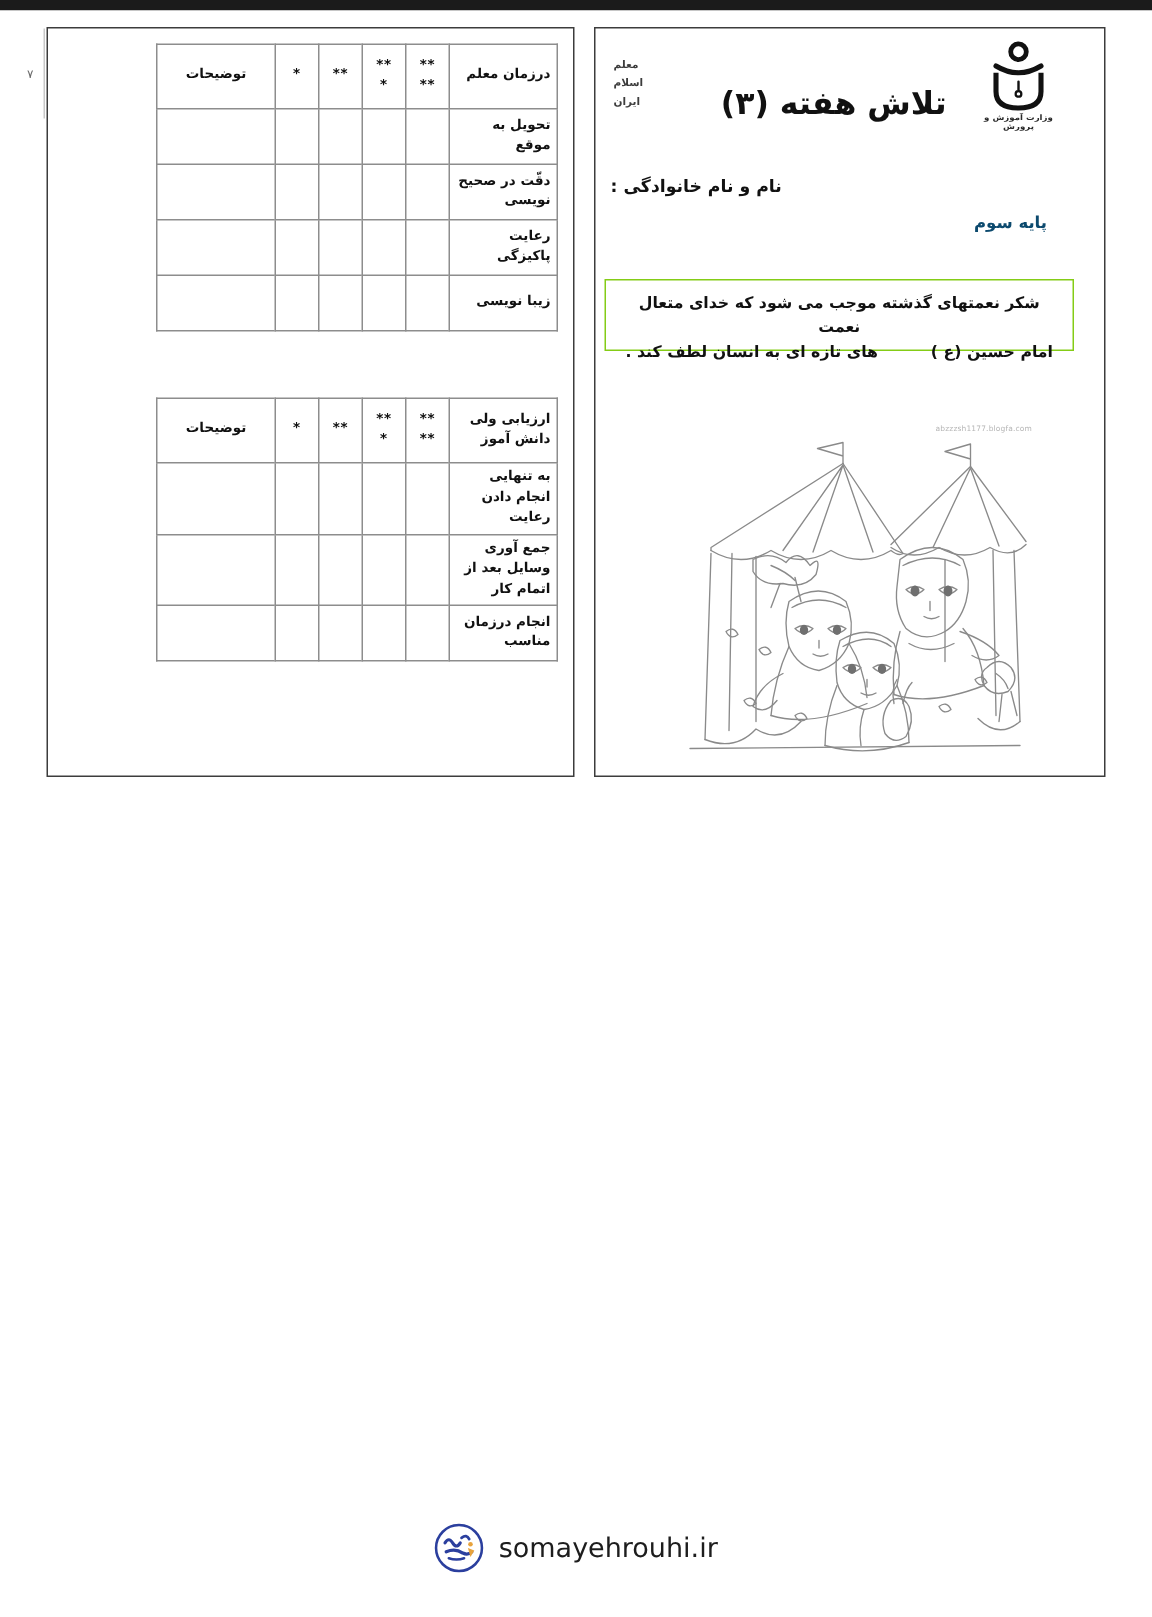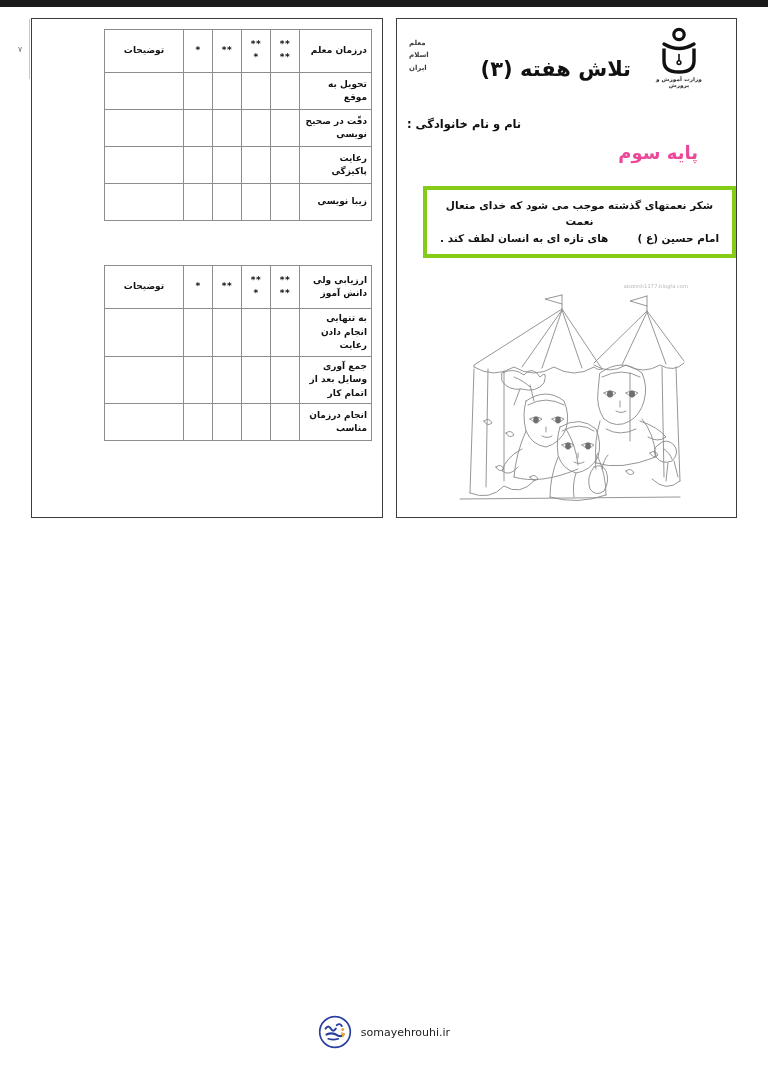--- a/index.html
+++ b/index.html
@@ -108,33 +108,33 @@
     left: 10px;
     top: 98px;
     font-size: 11.5px;
     font-weight: bold;
     color: #111;
   }
   .grade-line {
     position: absolute;
     right: 38px;
     top: 123px;
-    font-size: 18px;
-    font-weight: bold;
-    color: #ec4899;
+    font-size: 11px;
+    font-weight: bold;
+    color: #0c4a6e;
   }
 
   
   .quote-box {
     position: absolute;
-    right: 0;
+    right: 20px;
     top: 167px;
     width: 313px;
-    height: 72px;
-    border: 4px solid #84cc16;
+    height: 48px;
+    border: 1px solid #84cc16;
     box-sizing: border-box;
     padding: 7px 9px 0 9px;
   }
   .quote-text {
     font-size: 10.5px;
     font-weight: bold;
     color: #111;
     line-height: 1.55;
     text-align: center;
   }
@@ -216,21 +216,21 @@
     top: 1008px;
     width: 768px;
     display: flex;
     align-items: center;
     justify-content: center;
     gap: 9px;
     direction: ltr;
   }
   .footer-logo { width: 34px; height: 34px; display: block; }
   .footer-url {
-    font-size: 11px;
+    font-size: 18px;
     color: #1d1d1d;
     font-family: "DejaVu Sans", "Liberation Sans", sans-serif;
   }
 </style>
 </head>
 <body>
 
 <div class="top-band"></div>
 
 <div class="sheet">

